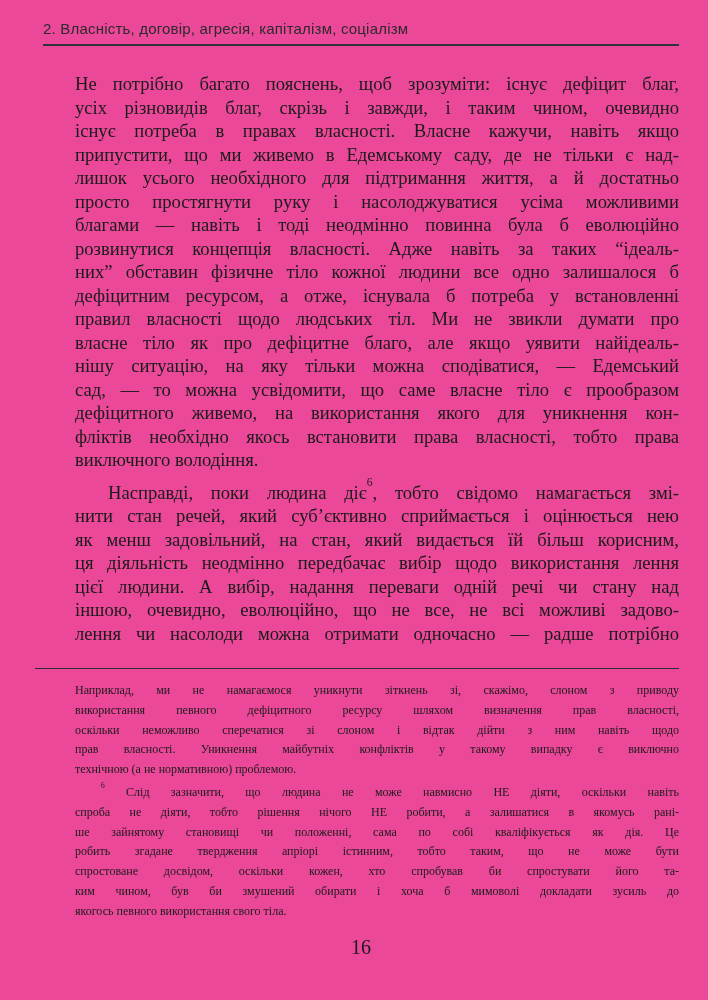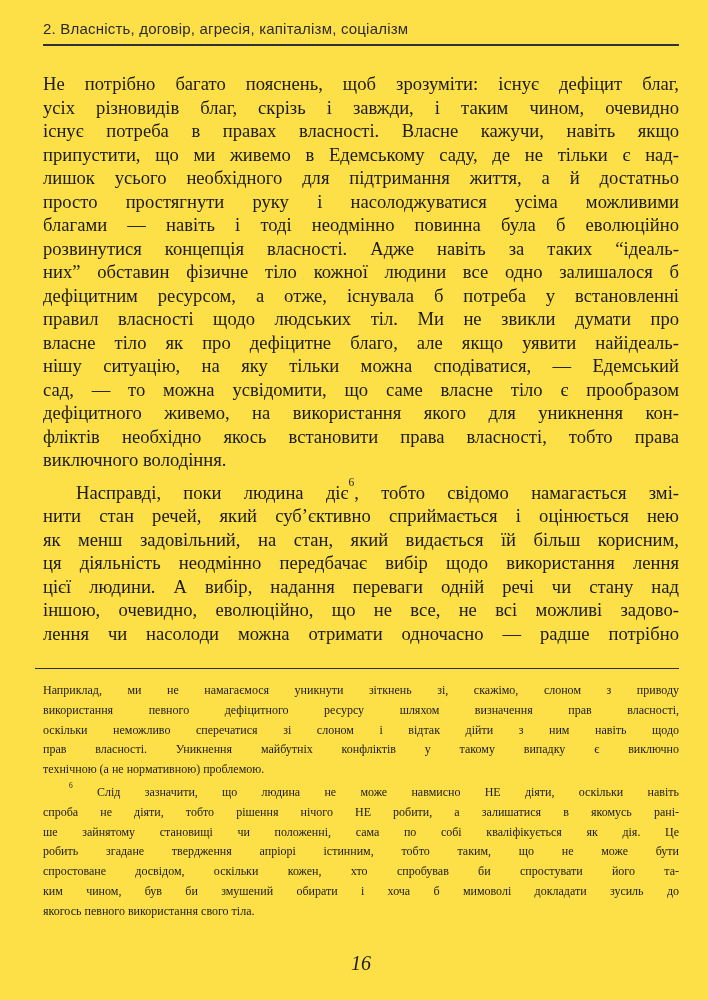--- a/index.html
+++ b/index.html
@@ -4,21 +4,21 @@
 <style>
   html, body {
     margin: 0;
     padding: 0;
     background: #ffffff;
   }
   .page {
     position: relative;
     width: 708px;
     height: 1000px;
-    background: #fde047;
+    background: #ec4899;
     box-sizing: border-box;
     font-family: "Liberation Serif", serif;
     color: #1b1b1b;
     overflow: hidden;
   }
   .content {
     padding: 0 29px 0 43px;
   }
   .running-head {
     font-family: "Liberation Sans", sans-serif;
@@ -33,20 +33,21 @@
     margin: 7px 0 0 0;
   }
   .body-text {
     margin-top: 26px;
     font-size: 18.6px;
     line-height: 23.5px;
   }
   .line {
     text-align: justify;
     text-align-last: justify;
+    margin-left: 32px;
   }
   .line.flush {
     text-align-last: left;
   }
   .para.indent > .line:first-child {
     text-indent: 33px;
   }
   .body-text .para + .para {
     margin-top: 9px;
   }
@@ -65,25 +66,24 @@
     font-size: 12px;
     line-height: 19.8px;
   }
   .footnotes .para + .para {
     margin-top: 3px;
   }
   .footnotes .para.indent > .line:first-child {
     text-indent: 26px;
   }
   .page-number {
-    margin-top: 30px;
+    margin-top: 14px;
     text-align: center;
     font-size: 20px;
     color: #1b1b1b;
-    font-style: italic;
   }
 </style>
 </head>
 <body>
 
 <div class="page">
   <div class="content">
 
     <div class="running-head">2. Власність, договір, агресія, капіталізм, соціалізм</div>
 

